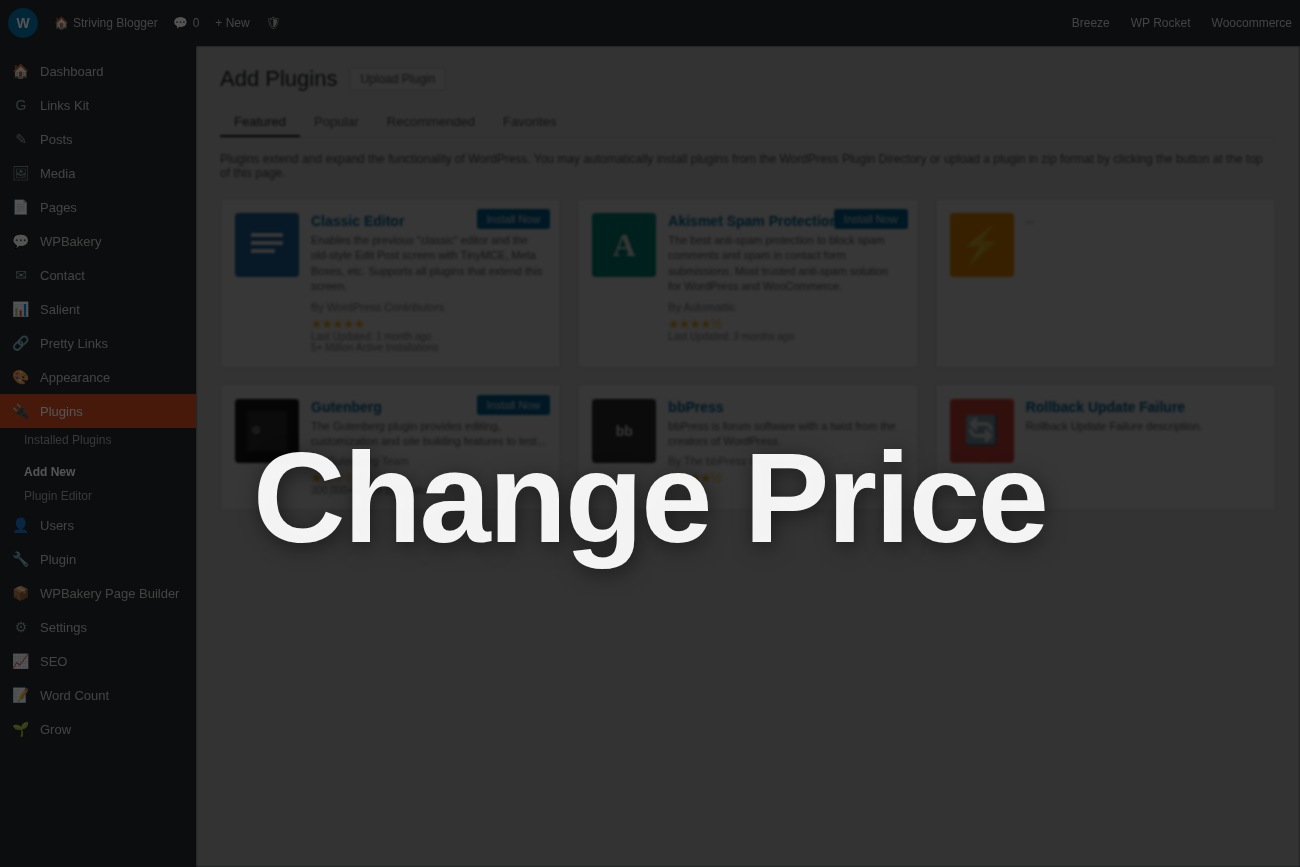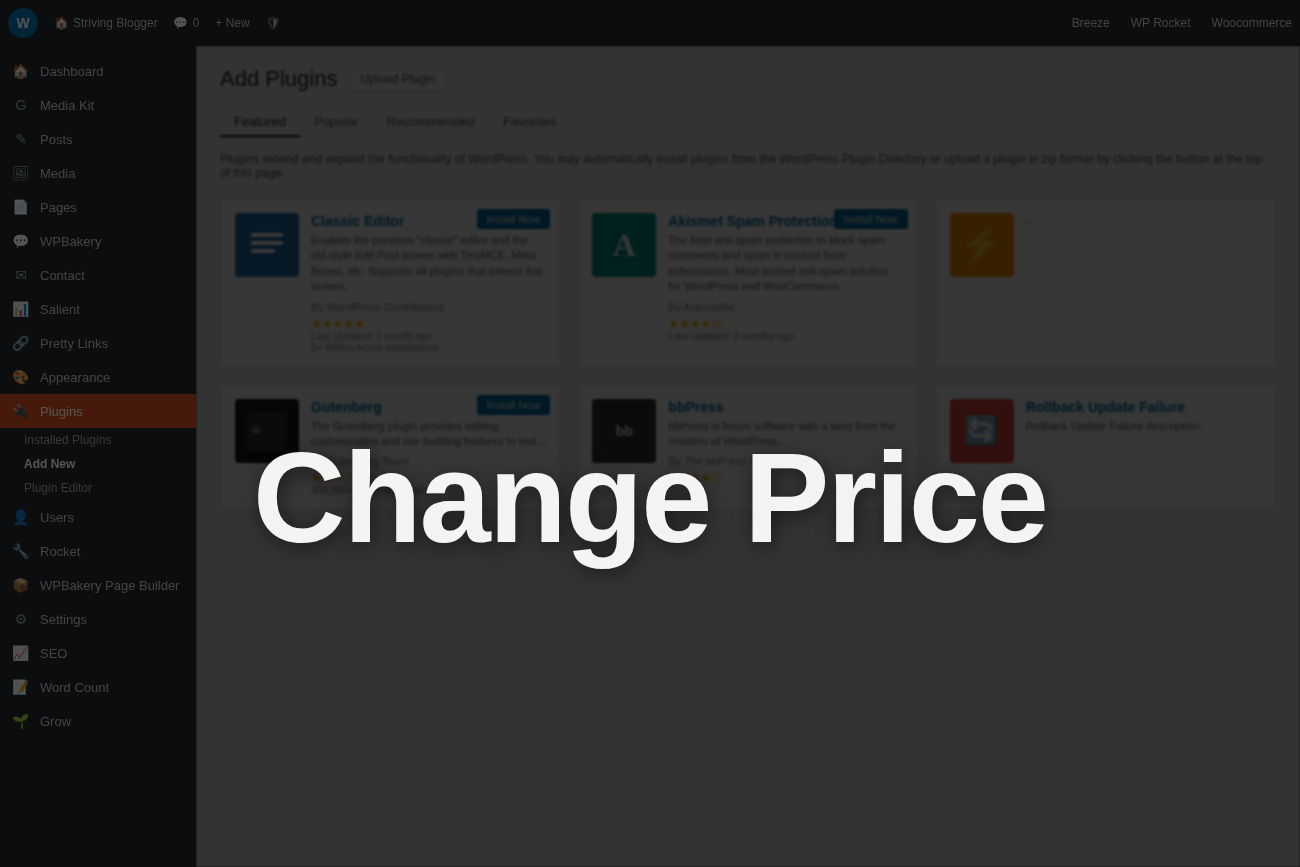--- a/index.html
+++ b/index.html
@@ -113,20 +113,21 @@
       display: block;
       color: #aaa;
       font-size: 12px;
       padding: 5px 0;
       cursor: pointer;
     }
 
     .sidebar-submenu-item.active {
       color: #fff;
       font-weight: bold;
+      margin-top: 8px;
     }
 
     
     .main-content {
       position: absolute;
       top: 46px; left: 196px;
       right: 0; bottom: 0;
       background: #f1f1f1;
       z-index: 5;
       padding: 20px 24px;
@@ -311,21 +312,21 @@
       </div>
     </div>
 
     <div class="sidebar">
       <div class="sidebar-item">
         <span class="sidebar-icon">🏠</span>
         <span>Dashboard</span>
       </div>
       <div class="sidebar-item">
         <span class="sidebar-icon">G</span>
-        <span>Media Kit</span>
+        <span>Links Kit</span>
       </div>
       <div class="sidebar-item">
         <span class="sidebar-icon">✎</span>
         <span>Posts</span>
       </div>
       <div class="sidebar-item">
         <span class="sidebar-icon">🖼</span>
         <span>Media</span>
       </div>
       <div class="sidebar-item">
@@ -360,21 +361,21 @@
         <span class="sidebar-submenu-item">Installed Plugins</span>
         <span class="sidebar-submenu-item active">Add New</span>
         <span class="sidebar-submenu-item">Plugin Editor</span>
       </div>
       <div class="sidebar-item">
         <span class="sidebar-icon">👤</span>
         <span>Users</span>
       </div>
       <div class="sidebar-item">
         <span class="sidebar-icon">🔧</span>
-        <span>Rocket</span>
+        <span>Plugin</span>
       </div>
       <div class="sidebar-item">
         <span class="sidebar-icon">📦</span>
         <span>WPBakery Page Builder</span>
       </div>
       <div class="sidebar-item">
         <span class="sidebar-icon">⚙</span>
         <span>Settings</span>
       </div>
       <div class="sidebar-item">

